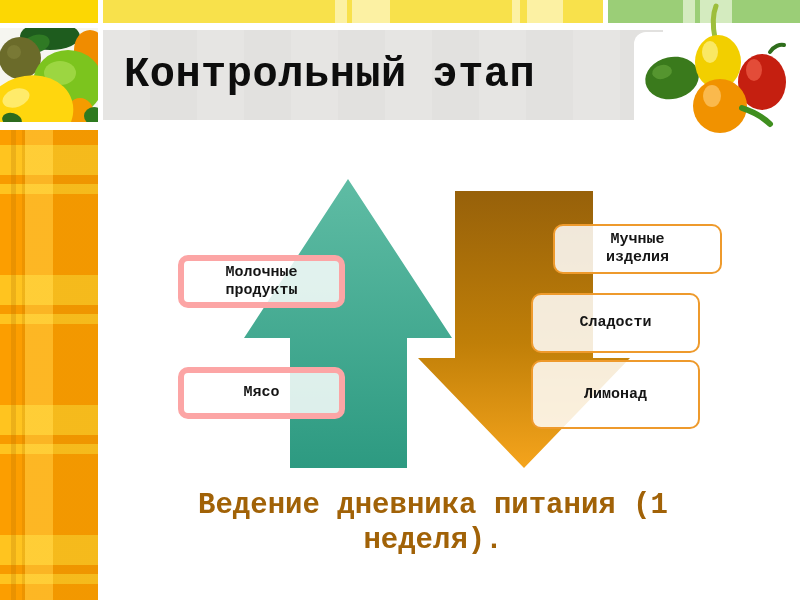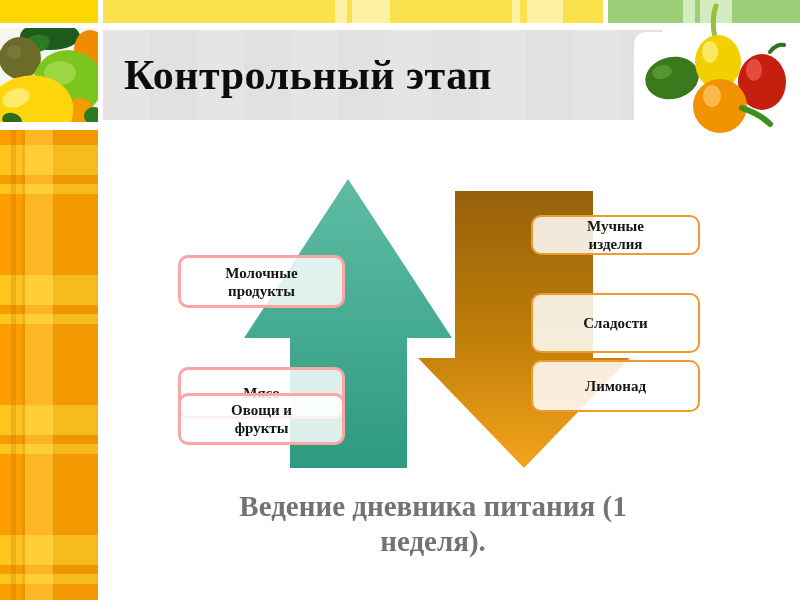--- a/index.html
+++ b/index.html
@@ -1,18 +1,18 @@
 <!DOCTYPE html>
 <html><head>
 <meta charset="utf-8">
 <style>
   html,body{margin:0;padding:0;background:#888;}
   .slide{
     position:relative;width:800px;height:600px;background:#ffffff;
-    overflow:hidden;font-family:Liberation Serif, serif;
+    overflow:hidden;font-family:Liberation Mono, monospace;
   }
   
   .bar{position:absolute;top:0;height:23px;}
   .bar-gold{left:0;width:98px;background:#FCD703;}
   .bar-yellow{left:103px;width:500px;
     background:linear-gradient(90deg,
       #F8E14B 0 232px,#FCF1A3 232px 244px,#F8E14B 244px 249px,
       #FCF1A3 249px 287px,#F8E14B 287px 409px,#FCF1A3 409px 417px,
       #F8E14B 417px 424px,#FCF1A3 424px 460px,#F8E14B 460px 500px);}
   .bar-green{left:608px;width:192px;
@@ -48,28 +48,28 @@
   }
   .peppers{position:absolute;left:620px;top:0;width:180px;height:140px;z-index:3;}
   
   .diagram-svg{position:absolute;left:0;top:0;width:800px;height:600px;z-index:2;}
   .dbox{
     position:absolute;box-sizing:border-box;z-index:3;
     display:flex;align-items:center;justify-content:center;text-align:center;
     font-size:15px;font-weight:bold;color:#151515;line-height:1.2;
     border-radius:10px;white-space:pre-line;
   }
-  .dbox-up{left:178px;width:167px;border:3px solid #fca5a5;background:rgba(255,255,255,0.83);}
+  .dbox-up{left:178px;width:167px;border:6px solid #fca5a5;background:rgba(255,255,255,0.83);}
   .dbox-down{left:531px;width:169px;border:2px solid #EE9A2C;background:rgba(255,255,255,0.85);}
   .up-0{top:255px;height:53px;} .up-1{top:325px;height:52px;margin-top:42px;} .up-2{top:393px;height:52px;}
-  .down-0{top:215px;height:40px;} .down-1{top:293px;height:60px;} .down-2{top:360px;height:52px;}
+  .down-0{top:224px;height:50px;margin-left:22px;} .down-1{top:293px;height:60px;} .down-2{top:360px;height:69px;}
   
   .footer-text{
     position:absolute;left:123px;top:489px;width:620px;z-index:4;
-    font-size:29px;font-weight:bold;color:#737373;text-align:center;
+    font-size:29px;font-weight:bold;color:#a16207;text-align:center;
     line-height:1.2;white-space:pre-line;
   }
 </style>
 </head>
 <body>
 
 <div class="slide">
 
   <div class="bar bar-gold"></div>
   <div class="bar bar-yellow"></div>
@@ -122,22 +122,20 @@
         <stop offset="1" stop-color="#F5A41C"></stop>
       </linearGradient>
     </defs>
     <path fill="url(#gUp)" d="M348,179 L452,338 L407,338 L407,468 L290,468 L290,338 L244,338 Z"></path>
     <path fill="url(#gDown)" d="M455,191 L593,191 L593,358 L630,358 L524,468 L418,358 L455,358 Z"></path>
   </svg>
 
   <div class="dbox dbox-up up-0">Молочные
 продукты</div>
   <div class="dbox dbox-up up-1">Мясо</div>
-  <div class="dbox dbox-up up-2">Овощи и
-фрукты</div>
 
   <div class="dbox dbox-down down-0">Мучные
 изделия</div>
   <div class="dbox dbox-down down-1">Сладости</div>
   <div class="dbox dbox-down down-2">Лимонад</div>
 
   <div class="footer-text">Ведение дневника питания (1
 неделя).</div>
 
 </div>

